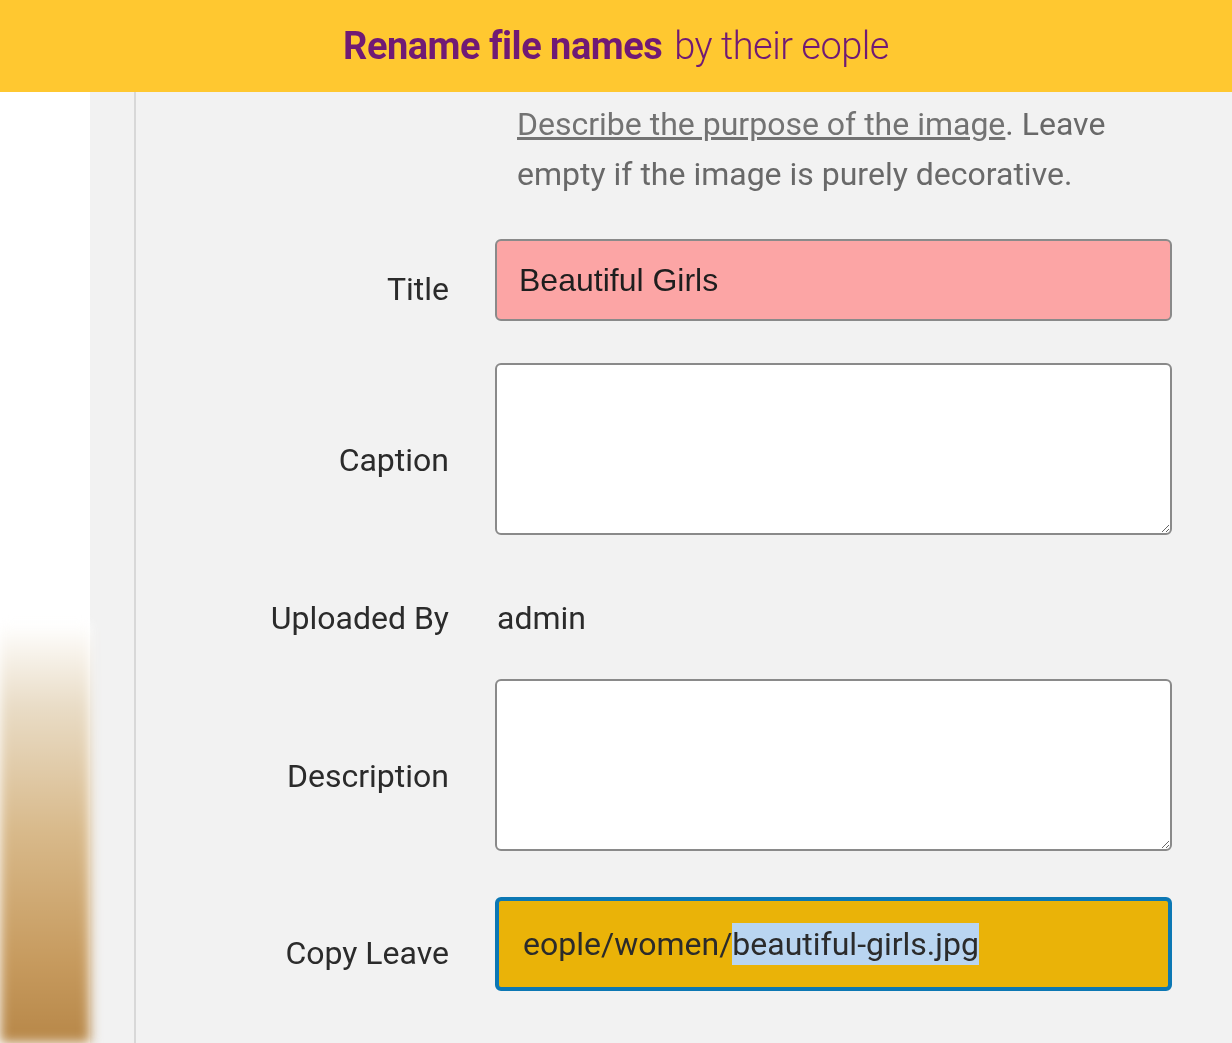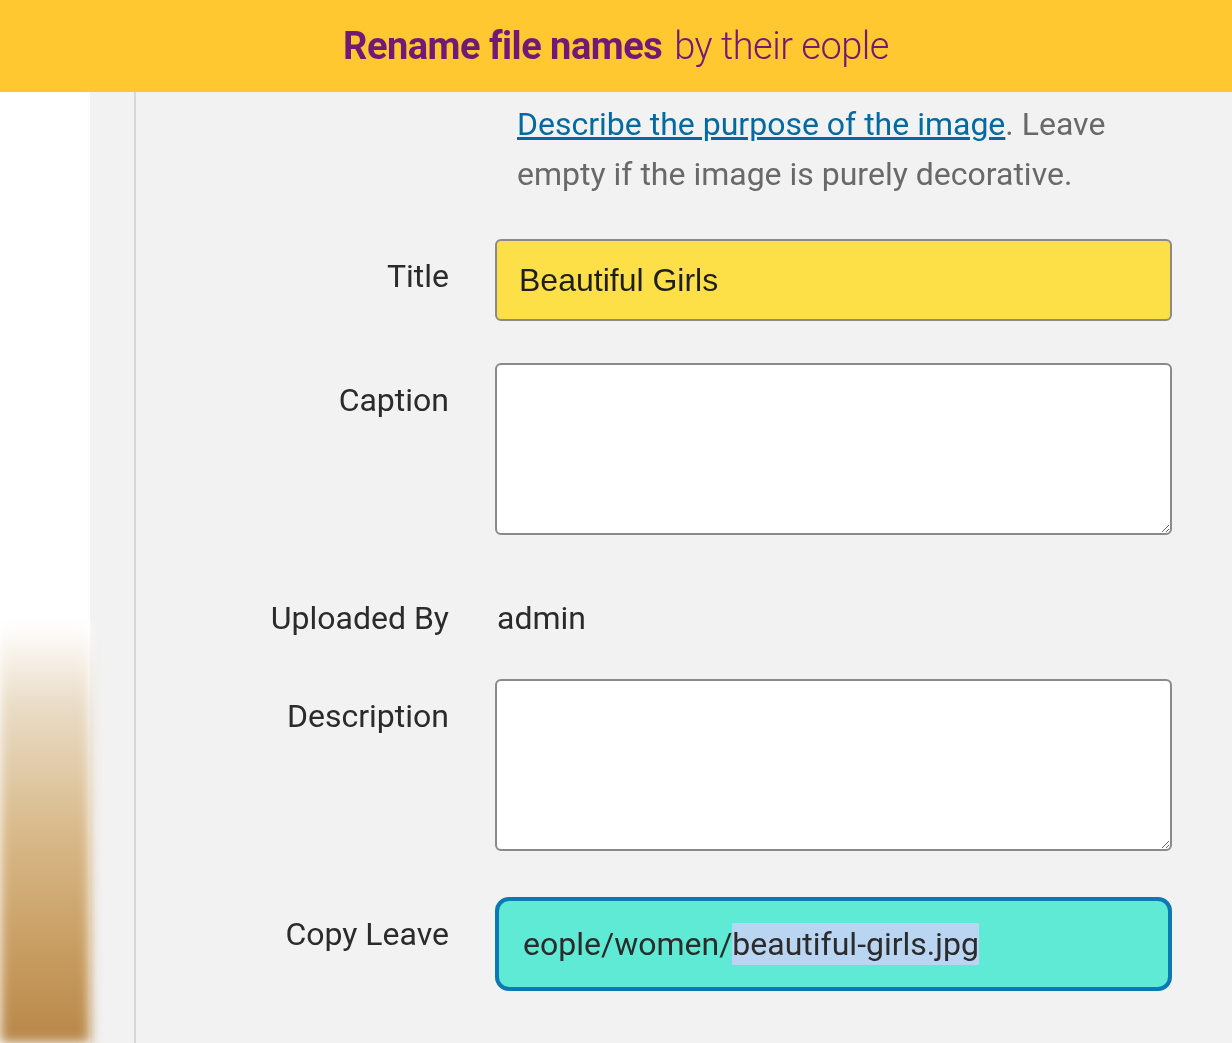--- a/index.html
+++ b/index.html
@@ -71,25 +71,25 @@
       padding: 8px 20px 20px 20px;
     }
     .helper-text {
       margin-left: 357px;
       font-size: 32px;
       line-height: 1.55;
       color: #696969;
       padding-bottom: 40px;
     }
     .helper-text a {
-      color: #0369a1;
+      color: #737373;
     }
     .row {
       display: flex;
-      align-items: flex-start;
+      align-items: center;
       margin-bottom: 42px;
     }
     .row-label {
       width: 335px;
       text-align: right;
       padding-right: 46px;
       font-size: 32px;
       color: #2b2b2b;
       padding-top: 18px;
       font-weight: 400;
@@ -97,21 +97,21 @@
     .row-field {
       flex: 1;
     }
     input[type="text"].text-input {
       width: 100%;
       height: 82px;
       font-size: 32px;
       padding: 0 22px;
       border: 2px solid #8a8a8a;
       border-radius: 6px;
-      background: #fde047;
+      background: #fca5a5;
       color: #1e1e1e;
       outline: none;
     }
     textarea.text-area {
       width: 100%;
       height: 172px;
       font-size: 32px;
       padding: 16px 22px;
       border: 2px solid #8a8a8a;
       border-radius: 6px;
@@ -124,22 +124,22 @@
     .static-value {
       font-size: 32px;
       color: #2b2b2b;
       padding-top: 18px;
       padding-left: 2px;
     }
     .copy-link-wrapper {
       width: 100%;
       height: 94px;
       border: 4px solid #0c78b4;
-      border-radius: 14px;
-      background: #5eead4;
+      border-radius: 6px;
+      background: #eab308;
       display: flex;
       align-items: center;
       padding: 0 24px;
       position: relative;
       overflow: hidden;
     }
     .copy-link-text {
       font-size: 32px;
       color: #2b2b2b;
       white-space: nowrap;

